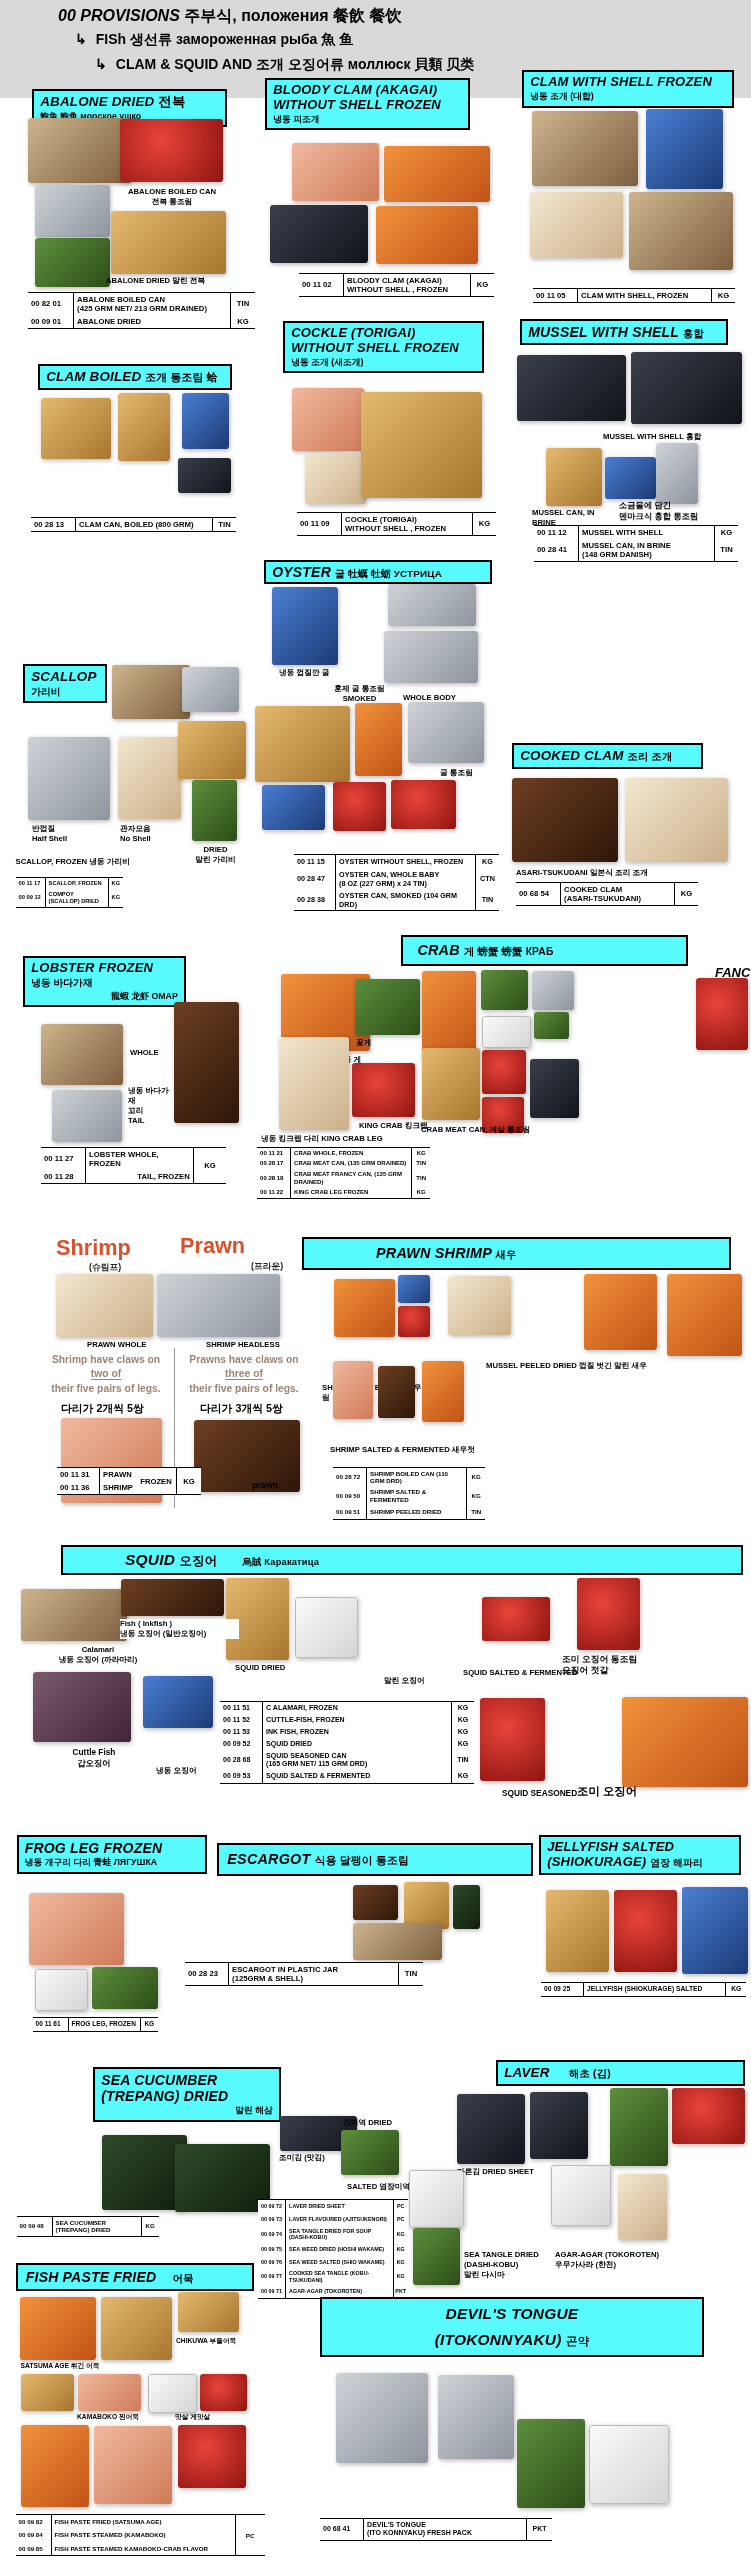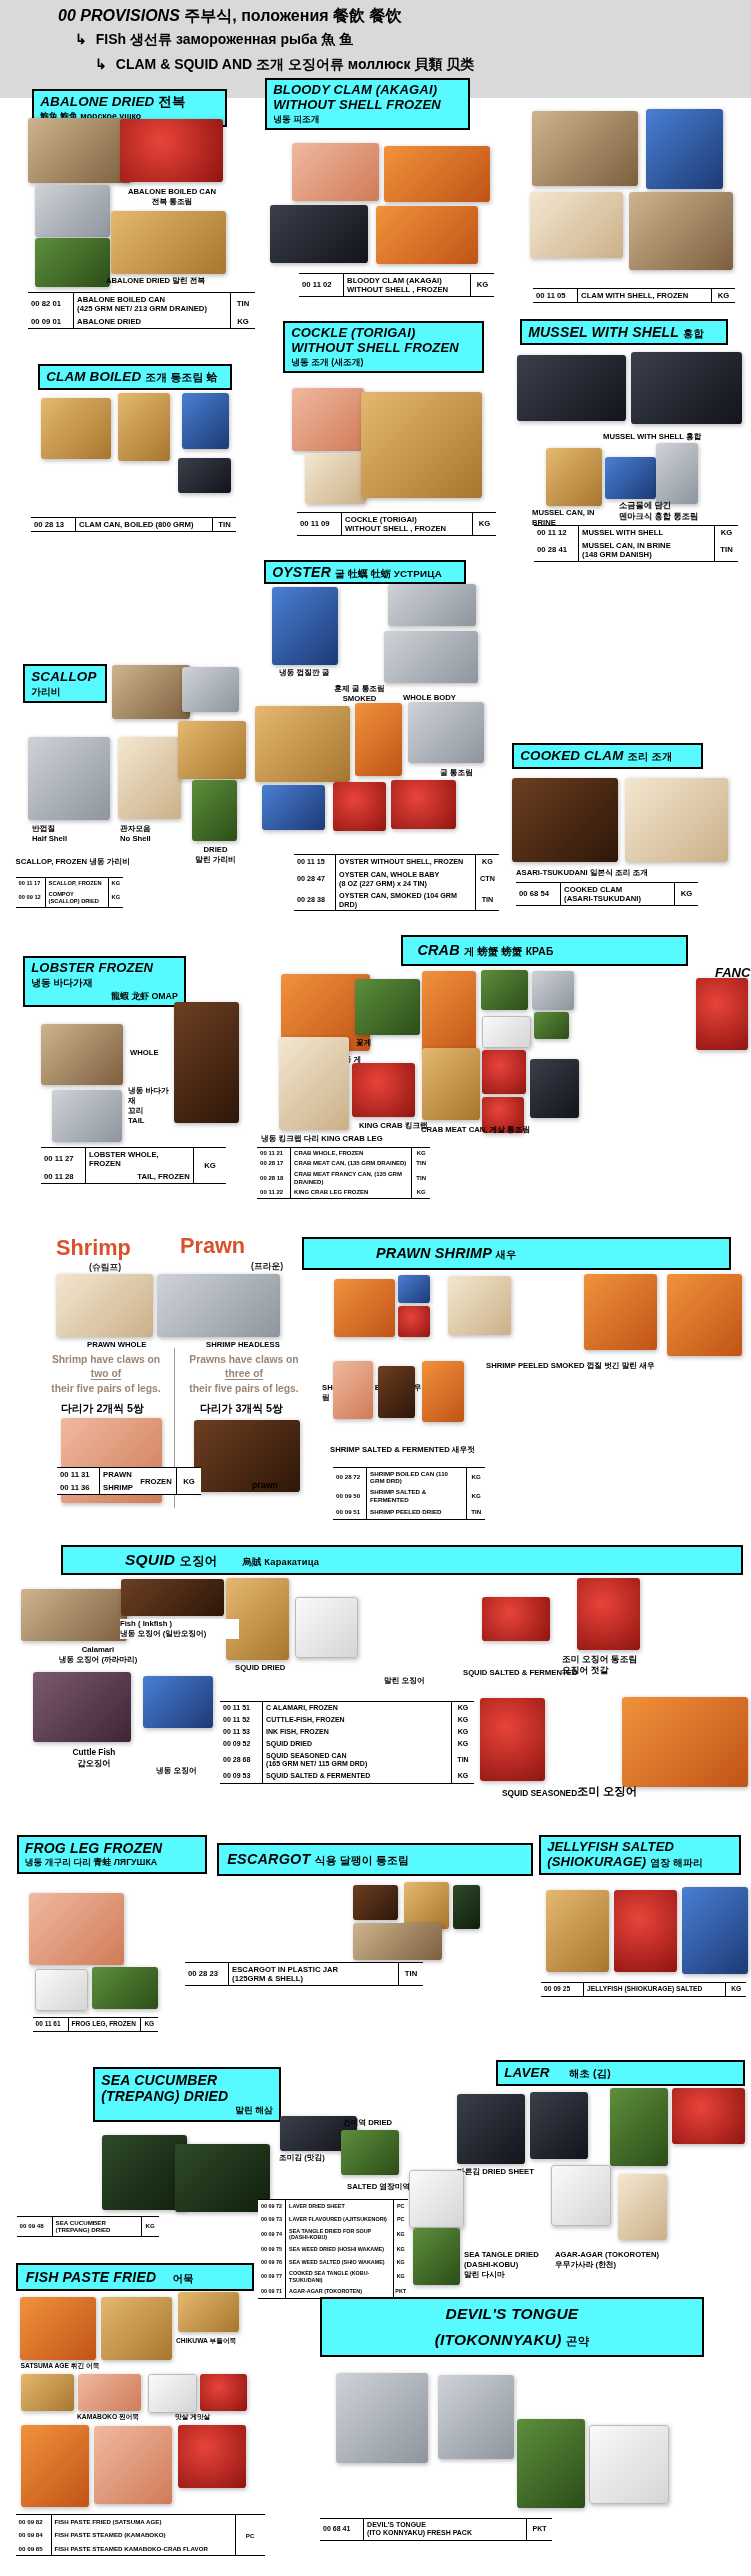--- a/index.html
+++ b/index.html
@@ -114,20 +114,24 @@
     <div class="trow">
       <div class="tc code">00 11 02</div>
       <div class="tc desc">
           <span>BLOODY CLAM (AKAGAI)</span>
           <span class="d2">WITHOUT  SHELL ,  FROZEN</span>
         </div>
       <div class="tc unit">KG</div>
     </div>
   </div>
 
+  <div class="cy" style="left:522px;top:70px;width:212px;">
+    <div class="t1" style="font-size:13px;">CLAM WITH SHELL FROZEN</div>
+    <div class="t2">냉동 조개 (대합)</div>
+  </div>
   <div class="ph c-shell" style="left:532px;top:111px;width:106px;height:75px;"></div>
   <div class="ph c-blue" style="left:646px;top:109px;width:77px;height:80px;"></div>
   <div class="ph c-cream" style="left:530px;top:192px;width:93px;height:66px;"></div>
   <div class="ph c-shell" style="left:629px;top:192px;width:104px;height:78px;"></div>
   <div class="tbl" style="left:533px;top:288px;width:202px;--cw:45px;--uw:24px;">
     <div class="trow">
       <div class="tc code">00 11 05</div>
       <div class="tc desc">
           <span>CLAM WITH SHELL, FROZEN</span>
         </div>
@@ -196,21 +200,21 @@
     <div class="trow">
       <div class="tc code">00 11 09</div>
       <div class="tc desc">
           <span>COCKLE (TORIGAI)</span>
           <span class="d2">WITHOUT  SHELL , FROZEN</span>
         </div>
       <div class="tc unit">KG</div>
     </div>
   </div>
 
-  <div class="cy" style="left:264px;top:560px;width:202px;padding:2.1px 6.2px;">
+  <div class="cy" style="left:264px;top:560px;width:228px;padding:2.1px 6.2px;">
     <div class="t1" style="font-size:14px;"><span>OYSTER</span>
       <span class="kr" style="font-size:9.8px;">굴   牡蠣  牡蛎  УСТРИЦА</span></div>
   </div>
   <div class="ph c-blue" style="left:272px;top:587px;width:66px;height:78px;"></div>
   <div class="ph c-gray" style="left:388px;top:584px;width:88px;height:42px;"></div>
   <div class="ph c-gray" style="left:384px;top:631px;width:94px;height:52px;"></div>
   <div class="cap" style="left:279px;top:668px;width:77px;">냉동 껍질깐 굴</div>
   <div class="cap" style="left:326px;top:684px;width:67px;text-align:center;">훈제 굴 통조림
 SMOKED</div>
   <div class="cap" style="left:403px;top:693px;width:57px;">WHOLE BODY</div>
@@ -430,21 +434,21 @@
     <div class="t1" style="font-size:14.4px;"><span>PRAWN  SHRIMP</span>
       <span class="kr" style="font-size:10.3px;">새우</span></div>
   </div>
   <div class="ph c-orange" style="left:334px;top:1279px;width:61px;height:58px;"></div>
   <div class="ph c-blue" style="left:398px;top:1275px;width:32px;height:28px;"></div>
   <div class="ph c-red" style="left:398px;top:1306px;width:32px;height:31px;"></div>
   <div class="ph c-cream" style="left:448px;top:1276px;width:63px;height:59px;"></div>
   <div class="ph c-orange" style="left:584px;top:1274px;width:73px;height:76px;"></div>
   <div class="ph c-orange" style="left:667px;top:1274px;width:75px;height:82px;"></div>
   <div class="cap" style="left:322px;top:1343px;width:124px;margin-top:40px;">SHRIMP CAN, BOILED    새우 통조림</div>
-  <div class="cap" style="left:486px;top:1361px;width:170px;">SHRIMP PEELED SMOKED   껍질 벗긴 말린 새우</div>
+  <div class="cap" style="left:486px;top:1361px;width:170px;">MUSSEL PEELED DRIED   껍질 벗긴 말린 새우</div>
   <div class="ph c-pink" style="left:333px;top:1361px;width:40px;height:58px;"></div>
   <div class="ph c-brown" style="left:378px;top:1366px;width:37px;height:52px;"></div>
   <div class="ph c-orange" style="left:422px;top:1361px;width:42px;height:61px;"></div>
   <div class="cap" style="left:330px;top:1445px;width:155px;">SHRIMP SALTED &amp; FERMENTED    새우젓</div>
   <div class="tbl" style="left:333px;top:1467px;width:152px;--cw:34px;--uw:18.6px;--fs:6.2px;">
     <div class="trow" style="min-height:14.4px;">
       <div class="tc code">00 28 72</div>
       <div class="tc desc">
           <span>SHRIMP BOILED CAN (110 GRM DRD)</span>
         </div>

